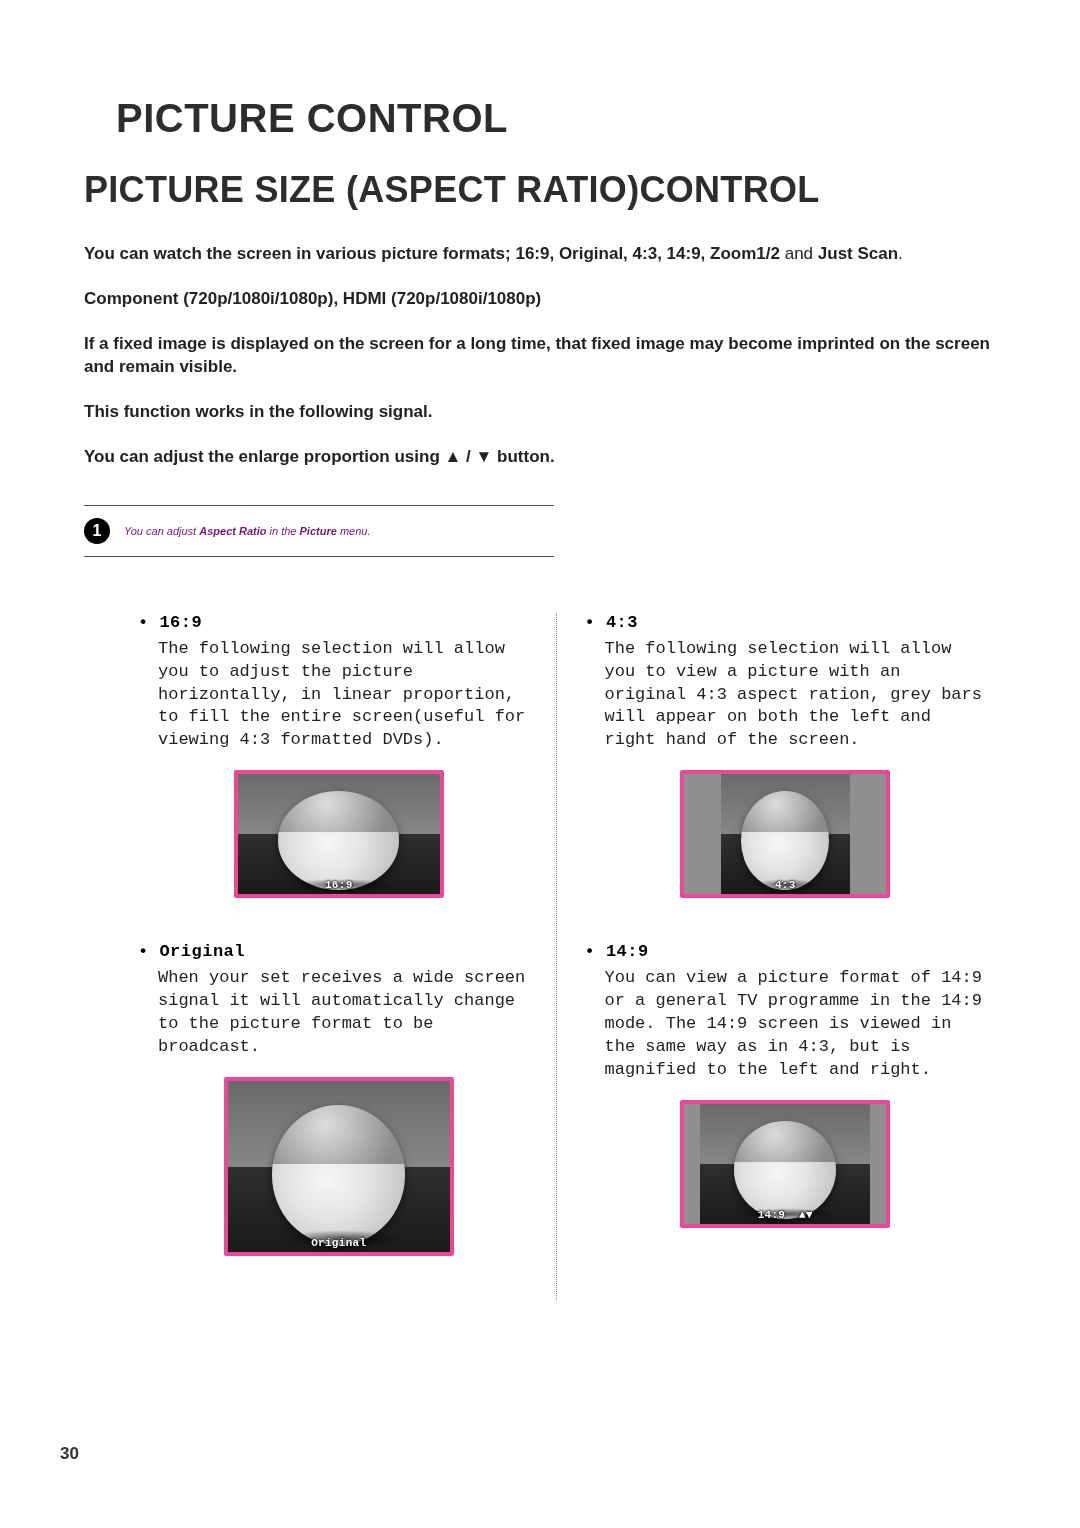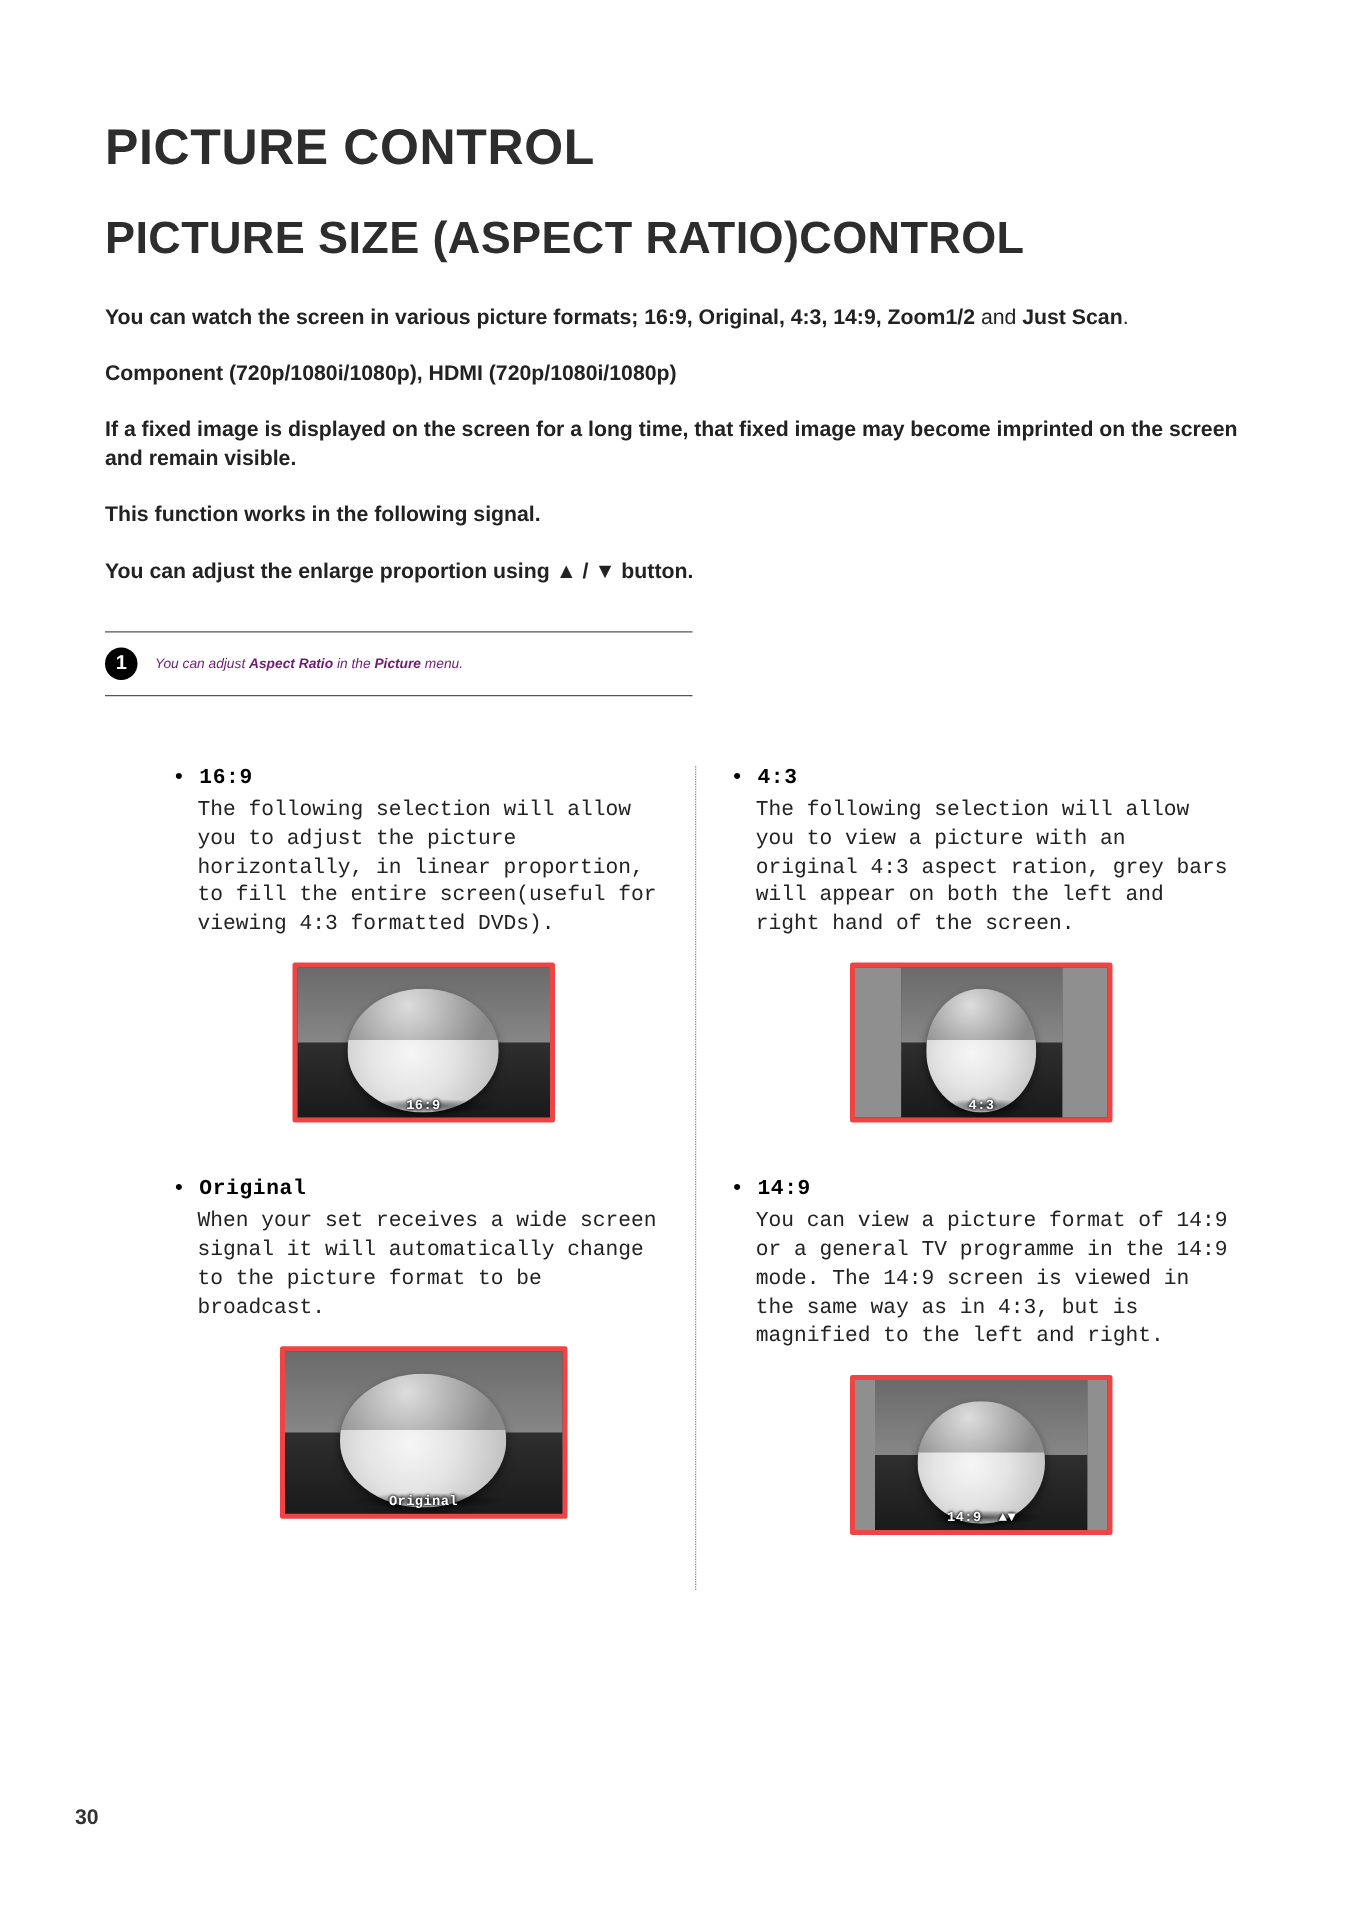--- a/index.html
+++ b/index.html
@@ -1,36 +1,36 @@
 <!DOCTYPE html>
 <html><head>
 <meta charset="utf-8">
 <style>
   * { box-sizing: border-box; margin: 0; padding: 0; }
   html, body { width: 1080px; height: 1528px; background: #fff; font-family: "Helvetica Neue", Helvetica, Arial, sans-serif; color: #000; }
   .page { position: relative; width: 1080px; height: 1528px; padding: 96px 78px 60px 84px; }
-  .h1 { font-family: "Trebuchet MS", "Segoe UI", Arial, sans-serif; font-size: 40px; font-weight: 600; letter-spacing: 0.5px; color: #2d2d2d; margin-bottom: 28px; }
+  .h1 { font-family: "Trebuchet MS", "Segoe UI", Arial, sans-serif; font-size: 40px; font-weight: 600; letter-spacing: 0.5px; color: #2d2d2d; margin-bottom: 28px; margin-left: 32px; }
   .h2 { font-family: "Trebuchet MS", "Segoe UI", Arial, sans-serif; font-size: 36px; font-weight: 600; letter-spacing: 0.3px; color: #2d2d2d; margin-bottom: 32px; }
   .intro { font-size: 17px; line-height: 1.35; font-weight: 700; color: #222; }
   .intro .light { font-weight: 500; }
   .intro-block { margin-bottom: 22px; }
   .arrow { font-weight: 700; }
   .step-divider { border-top: 1px solid #555; width: 470px; margin: 36px 0 0 0; }
   .step-row { display: flex; align-items: center; gap: 14px; padding: 12px 0; width: 470px; border-bottom: 1px solid #555; }
   .step-bullet { width: 26px; height: 26px; border-radius: 50%; background: #000; color: #fff; font-weight: 700; font-size: 16px; display: flex; align-items: center; justify-content: center; flex-shrink: 0; }
   .step-text { font-size: 11px; font-weight: 500; color: #701a75; font-style: italic; }
   .step-text b { font-weight: 700; }
   .columns { display: flex; margin-top: 56px; font-family: Liberation Mono, monospace; }
   .col { flex: 1; padding: 0 16px 0 54px; }
   .col + .col { border-left: 1px dotted #888; padding-left: 28px; }
   .mode { margin-bottom: 44px; }
   .mode-title { font-size: 17px; font-weight: 700; margin-bottom: 6px; letter-spacing: 0.5px; }
   .mode-body { font-size: 17px; line-height: 1.35; font-weight: 500; color: #222; padding-left: 20px; width: 400px; }
   .imgwrap { margin-top: 18px; display: flex; justify-content: center; }
-  .tv { position: relative; width: 210px; height: 128px; background: #ef4444; border-radius: 2px; }
+  .tv { position: relative; width: 210px; height: 128px; background: #ec4899; border-radius: 2px; }
   .tv-screen { position: absolute; left: 4px; top: 4px; right: 4px; bottom: 4px; background: #4a4a4a; overflow: hidden; }
   .ball-scene { position: absolute; left: 0; right: 0; top: 0; bottom: 0; }
   .sky   { position:absolute; left:0; right:0; top:0; height:55%; background: linear-gradient(180deg,#6a6a6a 0%, #7d7d7d 60%, #8a8a8a 100%); }
   .ground{ position:absolute; left:0; right:0; bottom:0; height:50%; background: linear-gradient(180deg,#2f2f2f 0%, #1a1a1a 100%); }
   .ball  { position:absolute; width:60%; height:82%; left:20%; top:14%; border-radius:50%; overflow:hidden; box-shadow: 0 4px 8px rgba(0,0,0,0.5); }
   .ball-top { position:absolute; left:0; right:0; top:0; height:46%; background: radial-gradient(circle at 40% 30%, #ddd 0%, #bfbfbf 30%, #8a8a8a 80%); }
   .ball-bot { position:absolute; left:0; right:0; bottom:0; height:58%; background: radial-gradient(circle at 42% 18%, #f6f6f6 0%, #e4e4e4 40%, #bcbcbc 90%); }
   .ball-shadow { position:absolute; width:56%; height:10%; left:24%; bottom:3%; background: radial-gradient(ellipse, rgba(0,0,0,0.6), rgba(0,0,0,0) 70%); border-radius:50%; }
   .tv-label { position:absolute; bottom:7px; width:100%; text-align:center; color:#fff; font-size:11px; font-weight:700; text-shadow: 0 0 2px #000, 0 0 3px #000; letter-spacing:0.3px; }
   .pillarbox-l, .pillarbox-r { position:absolute; top:0; bottom:0; width:18%; background:#8f8f8f; }
@@ -110,21 +110,21 @@
             </div>
             <div class="tv-label">16:9</div>
           </div>
         </div>
       </div>
 
       <div class="mode">
         <div class="mode-title">• Original</div>
         <div class="mode-body">When your set receives a wide screen signal it will automatically change to the picture format to be broadcast.</div>
         <div class="imgwrap">
-          <div class="tv" style="width:230px;height:138px;">
+          <div class="tv" style="width:230px;height:179px;">
             <div class="tv-screen">
               <div class="ball-scene">
                 <div class="sky"></div>
                   <div class="ground"></div>
                 <div class="ball">
                     <div class="ball-top"></div>
                     <div class="ball-bot"></div>
                   </div>
                 <div class="ball-shadow"></div>
               </div>

